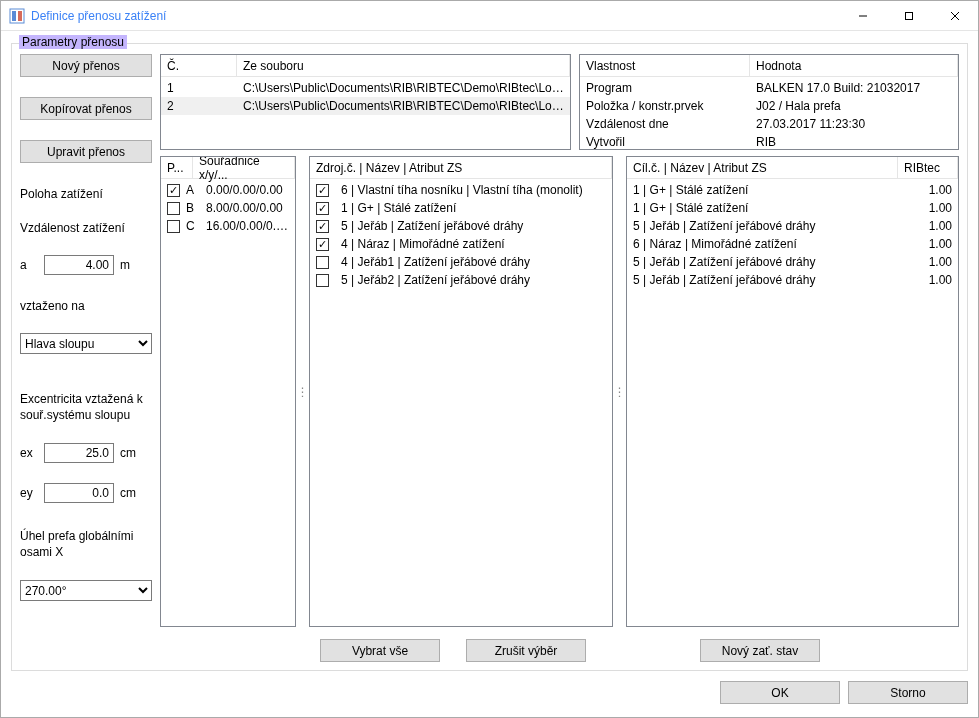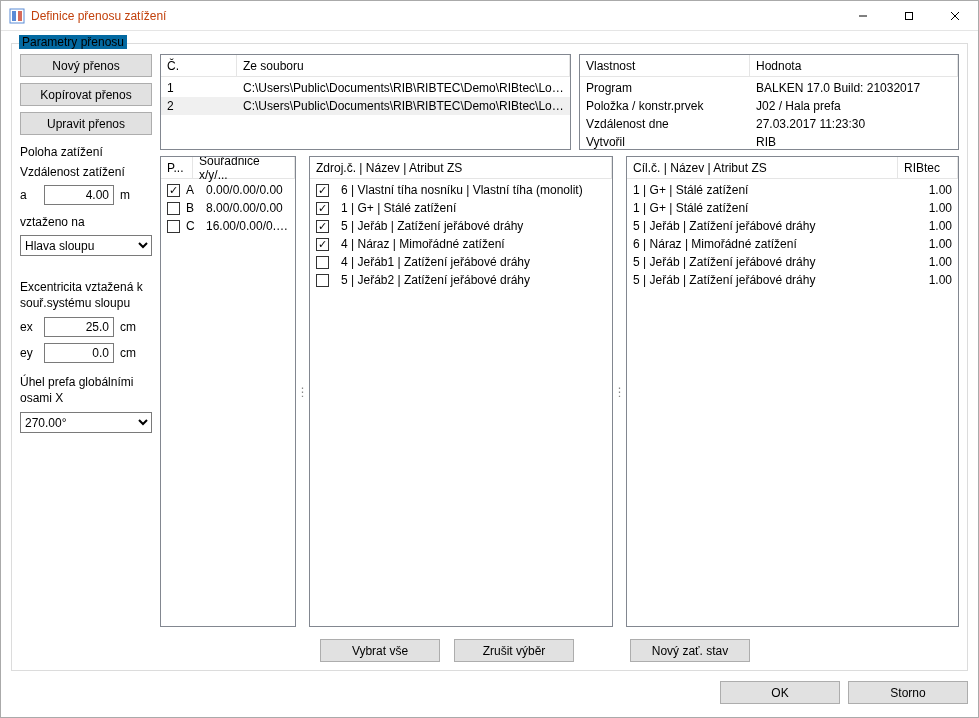--- a/index.html
+++ b/index.html
@@ -1,27 +1,27 @@
 <!DOCTYPE html>
 <html><head>
 <meta charset="utf-8">
 <style>
   * { box-sizing: border-box; font-family: "Segoe UI", Tahoma, sans-serif; font-size: 12px; }
   body { margin: 0; background: #fff; user-select: none; }
   .window { width: 979px; height: 718px; border: 1px solid #aaa; background: #fff; display: flex; flex-direction: column; }
   .titlebar { height: 30px; display: flex; align-items: center; padding: 0 0 0 8px; border-bottom: 1px solid #e5e5e5; }
   .titlebar-icon { width: 16px; height: 16px; margin-right: 6px; display: inline-block; }
-  .titlebar-text { color: #c2410c; flex: 1; }
+  .titlebar-text { color: #3b82f6; flex: 1; }
   .titlebar-controls { display: flex; height: 100%; }
   .tb-btn { width: 46px; height: 100%; display: flex; align-items: center; justify-content: center; color: #333; }
   .client { flex: 1; padding: 12px 10px 10px 10px; display: flex; flex-direction: column; }
   .groupbox { border: 1px solid #dcdcdc; padding: 10px 8px 8px 8px; position: relative; flex: 1; display: flex; flex-direction: column; }
-  .groupbox-label { position: absolute; top: -9px; left: 7px; background: #0369a1; padding: 0 3px; color: #000; }
+  .groupbox-label { position: absolute; top: -9px; left: 7px; background: #c4b5fd; padding: 0 3px; color: #000; }
   .main-row { display: flex; gap: 8px; flex: 1; min-height: 0; }
-  .left-col { width: 132px; display: flex; flex-direction: column; gap: 6px; }
+  .left-col { width: 132px; display: flex; flex-direction: column; gap: 20px; }
   .btn { height: 23px; border: 1px solid #adadad; background: #e1e1e1; display: flex; align-items: center; justify-content: center; cursor: default; }
   .label { color: #000; }
   .field-row { display: flex; align-items: center; gap: 6px; }
   .unit { }
   input.text { height: 20px; border: 1px solid #7a7a7a; padding: 0 4px; text-align: right; background: #fff; }
   select { height: 21px; border: 1px solid #7a7a7a; background: #fff; width: 100%; }
   .right-area { flex: 1; display: flex; flex-direction: column; gap: 6px; min-width: 0; }
   .top-panels { display: flex; gap: 8px; height: 96px; }
   .panel { border: 1px solid #828790; background: #fff; overflow: hidden; }
   .files-panel { flex: 1; }
@@ -32,21 +32,21 @@
   .row.sel { background: #f0f0f0; }
   .cell { padding: 0 6px; overflow: hidden; white-space: nowrap; text-overflow: ellipsis; }
   .mid-panels { display: flex; gap: 4px; flex: 1; min-height: 0; }
   .splitter { width: 5px; display: flex; align-items: center; justify-content: center; color: #888; cursor: col-resize; }
   .coord-panel { width: 136px; }
   .src-panel { flex: 1.05; }
   .tgt-panel { flex: 1.15; }
   .list-body { padding: 2px 0; }
   .chk { width: 13px; height: 13px; border: 1px solid #333; display: inline-flex; align-items: center; justify-content: center; margin: 0 6px 0 6px; background: #fff; flex-shrink: 0; }
   .chk.checked::after { content: "✓"; font-size: 11px; line-height: 11px; color: #000; }
-  .bottom-btns { display: flex; gap: 14px; justify-content: flex-start; padding: 6px 0 0 160px; }
+  .bottom-btns { display: flex; gap: 26px; justify-content: flex-start; padding: 6px 0 0 160px; }
   .bottom-btns .btn { width: 120px; }
   .dlg-btns { display: flex; justify-content: flex-end; gap: 8px; height: 26px; }
   .dlg-btns .btn { width: 120px; height: 23px; }
   .app-icon-svg { width: 16px; height: 16px; }
 </style>
 </head>
 <body>
 
 <div class="window">
   <div class="titlebar">
@@ -247,21 +247,21 @@
                     <div class="cell" style="flex:1">5 | Jeřáb | Zatížení jeřábové dráhy</div>
                     <div class="cell" style="width:60px;text-align:right">1.00</div>
                   </div>
                 </div>
             </div>
           </div>
 
           <div class="bottom-btns">
             <div class="btn">Vybrat vše</div>
             <div class="btn">Zrušit výběr</div>
-            <div class="btn" style="margin-left:42px">Nový zať. stav</div>
+            <div class="btn" style="margin-left:88px">Nový zať. stav</div>
           </div>
         </div>
       </div>
     </div>
 
     <div style="height:10px"></div>
     <div class="dlg-btns">
       <div class="btn">OK</div>
       <div class="btn">Storno</div>
     </div>

